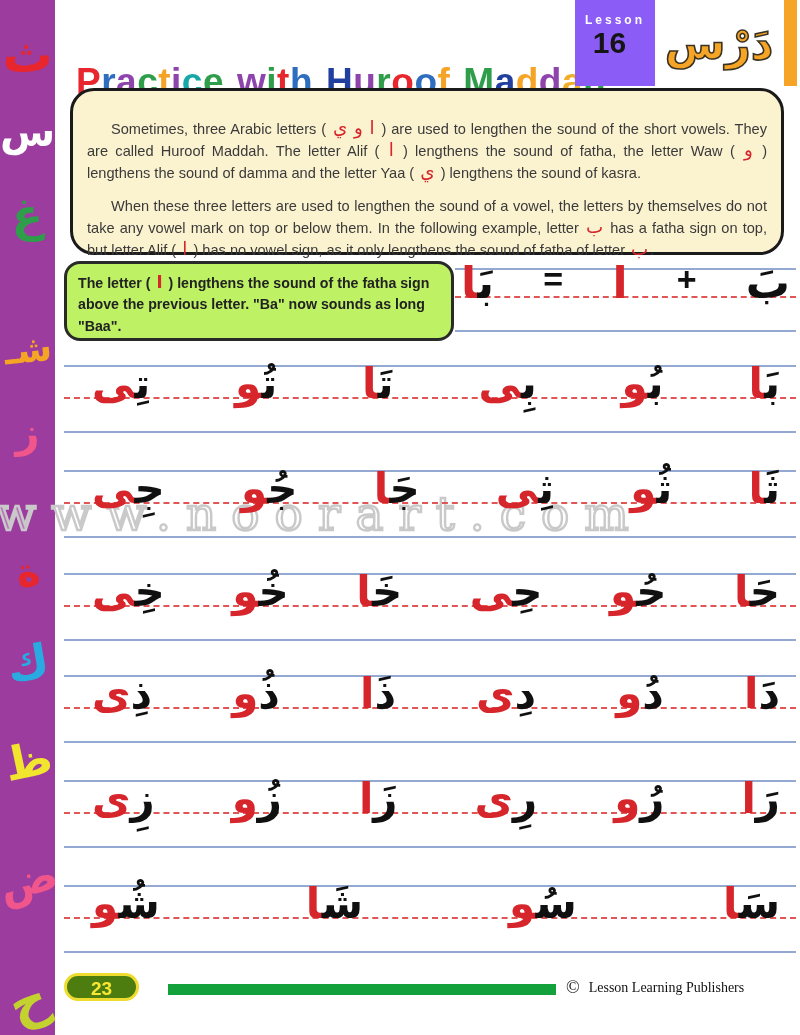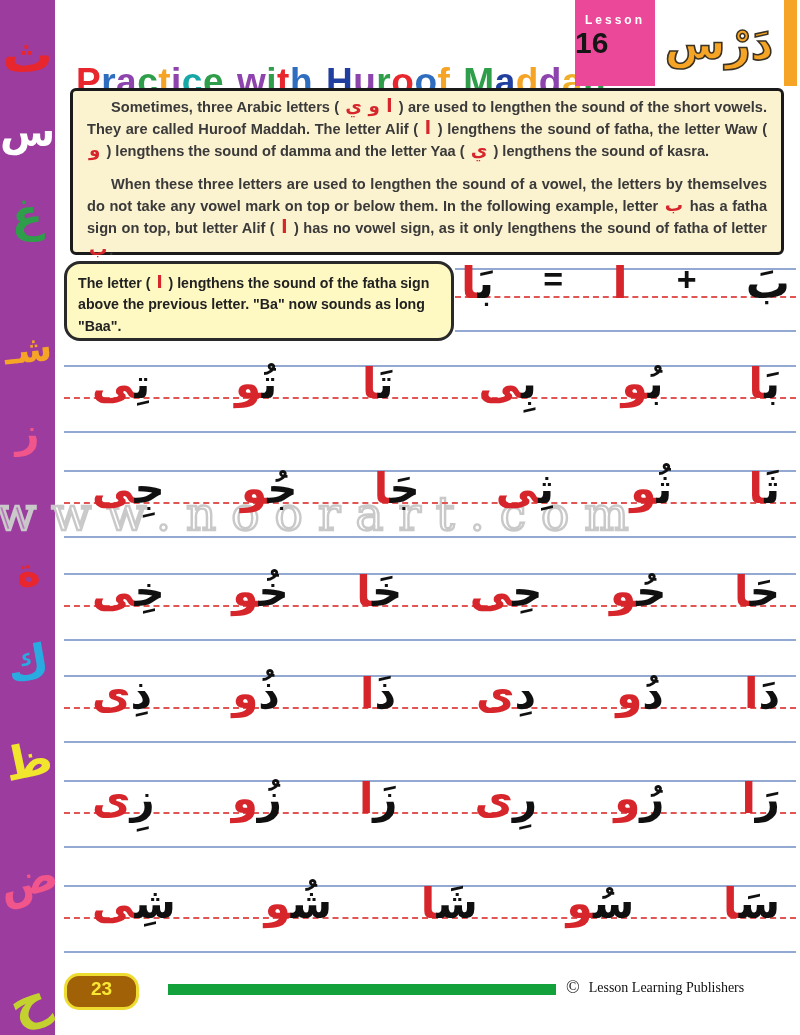--- a/index.html
+++ b/index.html
@@ -11,37 +11,37 @@
   .sidebar{position:absolute;left:0;top:0;width:55px;height:1035px;background:#9B3C9E;z-index:1;}
   .side-ch{position:absolute;left:50%;transform:translateX(-50%);font-family:"DejaVu Sans",sans-serif;font-weight:bold;line-height:1;}
 
   
   .title{position:absolute;left:76px;top:36px;width:500px;white-space:nowrap;
     font-weight:bold;font-size:37px;letter-spacing:.5px;z-index:6;}
   .title span{display:inline-block;}
   .title .sp{width:13px;}
 
   
-  .lesson-box{position:absolute;left:575px;top:0;width:80px;height:86px;background:#ec4899;z-index:6;}
+  .lesson-box{position:absolute;left:575px;top:0;width:80px;height:86px;background:#8b5cf6;z-index:6;}
   .lesson-label{color:#fff;font-size:12px;font-weight:bold;letter-spacing:3px;text-align:center;margin-top:13px;}
-  .lesson-num{color:#151515;font-size:30px;font-weight:bold;text-align:left;padding-right:11px;margin-top:1px;line-height:1;}
+  .lesson-num{color:#151515;font-size:30px;font-weight:bold;text-align:center;padding-right:11px;margin-top:1px;line-height:1;}
   .lesson-ar{position:absolute;left:653px;top:0;width:132px;height:86px;display:flex;align-items:center;justify-content:center;
     font-family:"DejaVu Sans",sans-serif;font-weight:bold;font-size:44px;color:#F5A426;
     -webkit-text-stroke:1.6px #3a3325;z-index:6;}
   .yellow-strip{position:absolute;left:784px;top:0;width:13px;height:86px;background:#F5A426;z-index:6;}
 
   
   .info-box{position:absolute;left:70px;top:88px;width:714px;height:167px;background:#FBF2CF;
-    border:3px solid #1a1a1a;border-radius:6px;box-sizing:border-box;padding:5px 14px 6px;
-    color:#3a3a3a;font-weight:bold;font-size:14.6px;line-height:1.52;z-index:6;text-align:justify;}
+    border:3px solid #1a1a1a;border-radius:24px;box-sizing:border-box;padding:27px 14px 6px;
+    color:#3a3a3a;font-weight:normal;font-size:14.6px;line-height:1.52;z-index:6;text-align:justify;}
   .info-box p{margin:0 0 10px;text-indent:24px;}
   .ar-red{color:#D6252B;font-family:"DejaVu Sans",sans-serif;font-size:1.25em;line-height:1;padding:0 2px;}
 
   
-  .note-box{position:absolute;left:64px;top:261px;width:390px;height:80px;background:#fef9c3;
+  .note-box{position:absolute;left:64px;top:261px;width:390px;height:80px;background:#bef264;
     border:3px solid #2a2a2a;border-radius:16px;box-sizing:border-box;padding:9px 11px;
     font-size:14.2px;font-weight:bold;color:#222;line-height:1.5;z-index:7;}
 
   
   .rule-row{position:absolute;left:64px;width:732px;height:68px;z-index:6;}
   .ln{position:absolute;left:0;right:0;}
   .ln-top{top:0;height:2px;background:#93A9D1;}
   .ln-mid{top:32px;border-top:2px dashed #E25555;}
   .ln-bot{bottom:0;height:2px;background:#93A9D1;}
   .groups{position:absolute;left:28px;right:16px;top:-36px;height:110px;display:flex;direction:rtl;
@@ -59,21 +59,21 @@
   .eq-items .op{font-family:"Liberation Sans",sans-serif;font-size:34px;position:relative;top:-4px;color:#101010;}
   .eq-items .b{color:#101010;}
   .eq-items .r{color:#D6252B;}
 
   
   .watermark{position:absolute;top:486px;left:-4px;width:810px;z-index:5;white-space:nowrap;
     font-family:"DejaVu Serif",serif;font-size:47px;letter-spacing:15px;
     color:rgba(255,255,255,.3);-webkit-text-stroke:2.4px #C9C9C9;}
 
   
-  .footer-pill{position:absolute;left:64px;top:973px;width:75px;height:37px;background:#a16207;
+  .footer-pill{position:absolute;left:64px;top:973px;width:75px;height:28px;background:#4d7c0f;
     border:3px solid #EEDC30;border-radius:15px;box-sizing:border-box;z-index:6;
     color:#F8E833;font-weight:bold;font-size:19px;text-align:center;line-height:26px;}
   .footer-bar{position:absolute;left:168px;top:984px;width:388px;height:11px;background:#12A13B;z-index:6;}
   .credit{position:absolute;left:566px;top:976px;z-index:6;color:#111;
     font-family:"Liberation Serif",serif;font-size:14px;}
   .credit .c-sym{font-size:18px;margin-right:9px;position:relative;top:1px;}
 </style>
 </head>
 <body>
 
@@ -189,21 +189,20 @@
     </div>
     <div class="rule-row" style="top: 885px;">
       <div class="ln ln-top"></div>
       <div class="ln ln-mid"></div>
       <div class="ln ln-bot"></div>
       <div class="groups">
         <span class="grp" dir="rtl"><span class="b">سَ‍</span><span class="r">‍ا</span></span>
         <span class="grp" dir="rtl"><span class="b">سُ‍</span><span class="r">‍و</span></span>
         <span class="grp" dir="rtl"><span class="b">شَ‍</span><span class="r">‍ا</span></span>
         <span class="grp" dir="rtl"><span class="b">شُ‍</span><span class="r">‍و</span></span>
-        <span class="grp" dir="rtl"><span class="b">شِ‍</span><span class="r">‍ى</span></span>
       </div>
     </div>
   </div>
 
 <div class="footer-pill">23</div>
 <div class="footer-bar"></div>
 <div class="credit">
   <span class="c-sym">©</span><span>Lesson Learning Publishers</span>
 </div>
 

